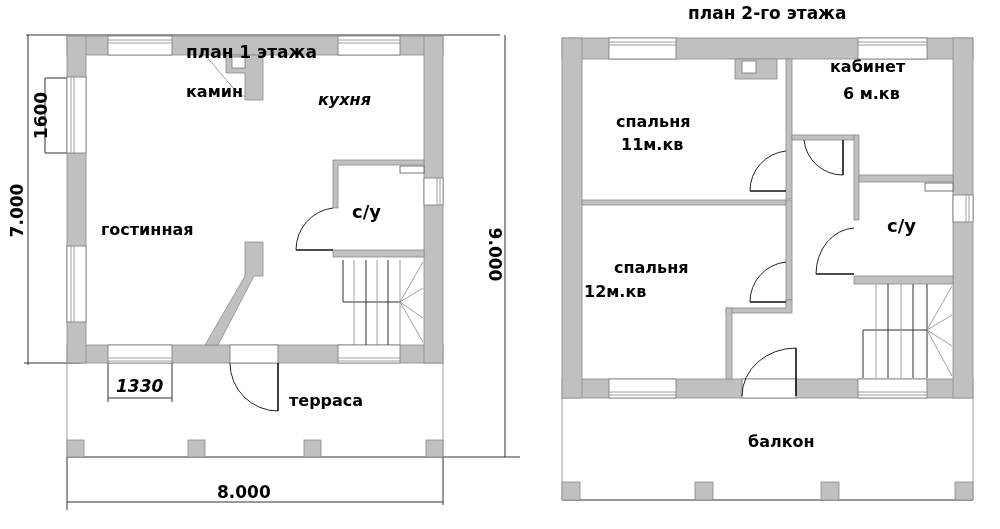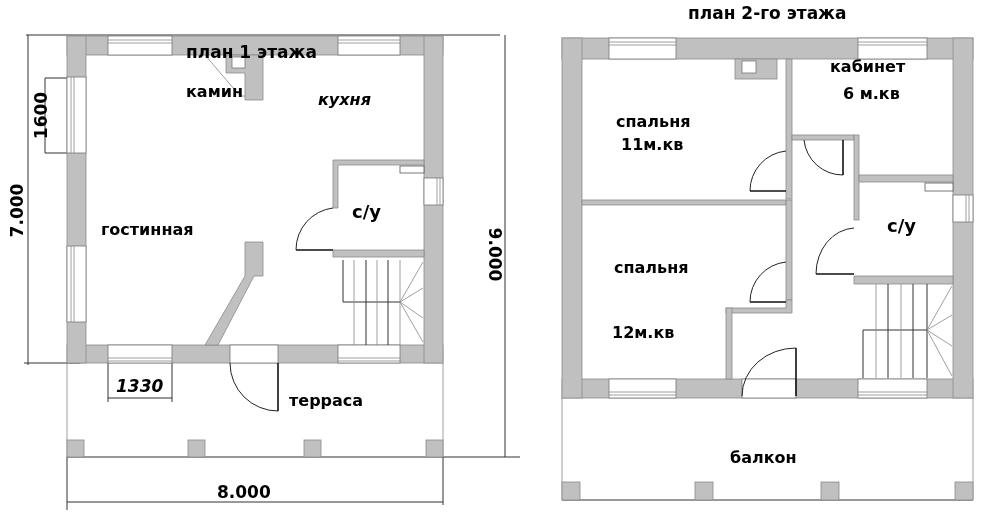--- a/index.html
+++ b/index.html
@@ -226,15 +226,15 @@
 <div class="lbl dim rot-cw" style="left:468px; top:246px;">9.000</div>
 <div class="lbl dim" style="left:217px; top:484px;">8.000</div>
 <div class="lbl dim" style="left:116px; top:378px;font-style:italic;">1330</div>
 
 <div class="lbl title" style="left:688px; top:5px;">план 2-го этажа</div>
 <div class="lbl room" style="left:616px; top:114px;">спальня</div>
 <div class="lbl room" style="left:621px; top:137px;text-align:right;">11м.кв</div>
 <div class="lbl room" style="left:830px; top:59px;">кабинет</div>
 <div class="lbl room" style="left:843px; top:86px;">6 м.кв</div>
 <div class="lbl room" style="left:614px; top:260px;">спальня</div>
-<div class="lbl room" style="left:612px; top:284px;margin-top:41px;">12м.кв</div>
+<div class="lbl room" style="left:584px; top:284px;">12м.кв</div>
 <div class="lbl room" style="left:887px; top:217px; font-size:18px;">с/у</div>
-<div class="lbl room" style="left:730px; top:434px;margin-top:16px;">балкон</div>
+<div class="lbl room" style="left:748px; top:434px;">балкон</div>
 
 </body></html>

